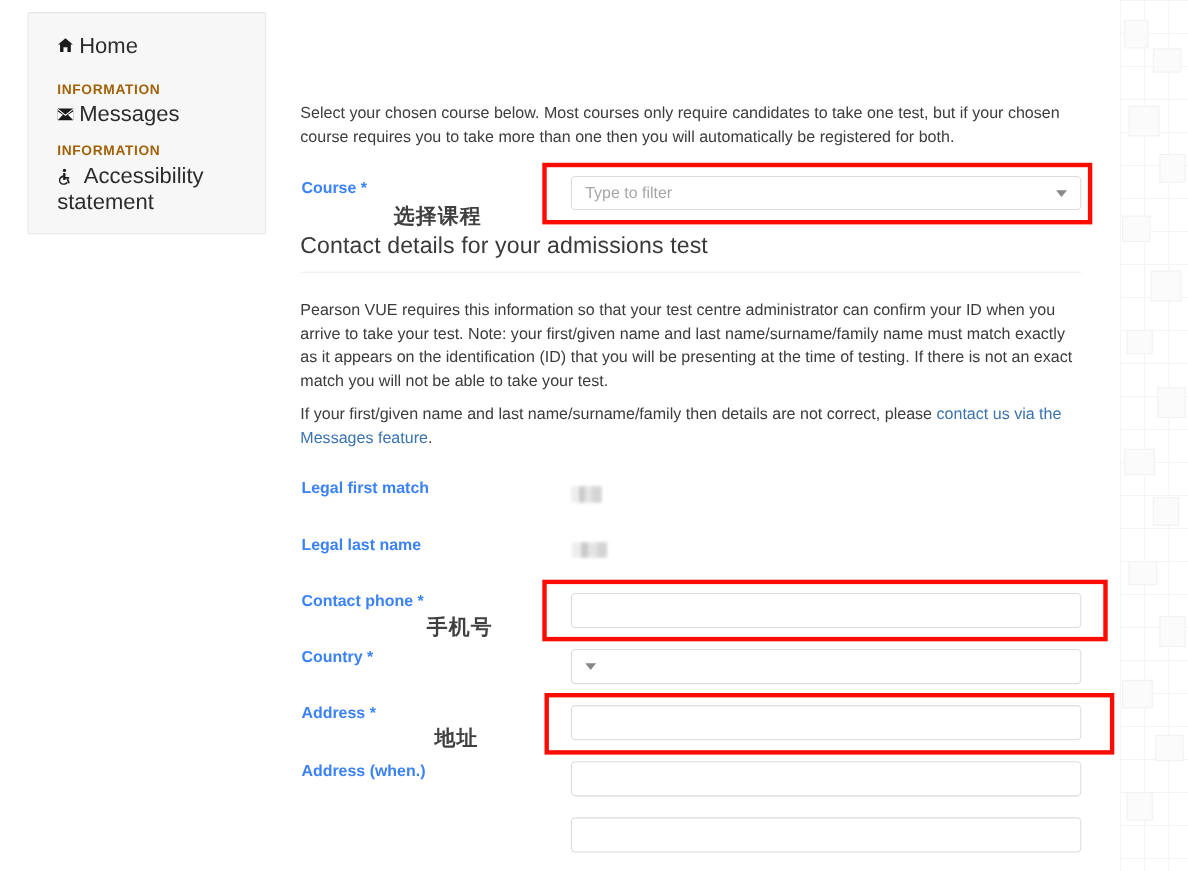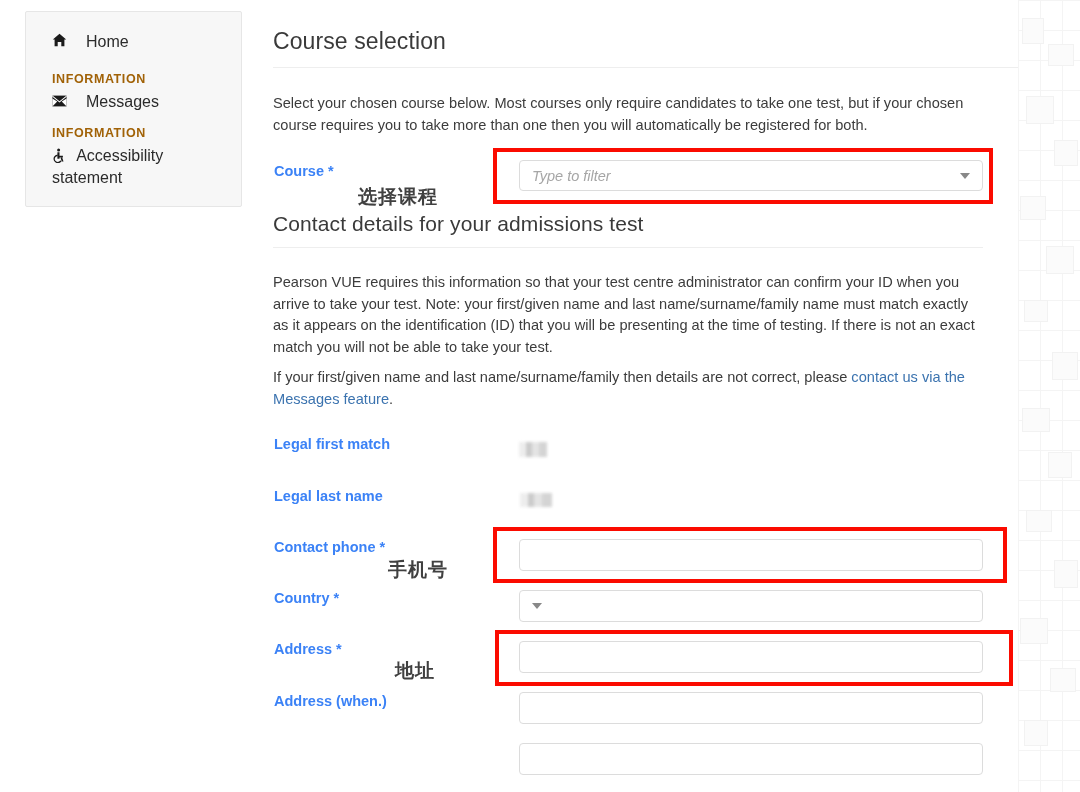--- a/index.html
+++ b/index.html
@@ -46,23 +46,23 @@
     width: 217px;
     background: #f7f7f7;
     border: 1px solid #e6e6e6;
     border-radius: 2px;
     padding: 16px 0 14px 0;
     box-sizing: border-box;
   }
   .side-link {
     display: flex;
     align-items: baseline;
-    gap: 19px;
+    gap: 5px;
     padding: 3px 18px 3px 26px;
-    font-size: 16px;
+    font-size: 20px;
     color: #2b2b2b;
     line-height: 22px;
     text-decoration: none;
     cursor: pointer;
   }
   .side-link .ico {
     font-size: 15px;
     color: #1b1b1b;
     line-height: 22px;
     flex: none;
@@ -232,21 +232,20 @@
         <path d="M5.6 6.4 a4.4 4.4 0 1 0 4.1 6.7 l-1.5 -0.6 a2.9 2.9 0 1 1 -2.6 -4.4 z" fill="#1b1b1b"></path>
       </svg>
     </span>
     <span>Accessibility statement</span>
   </div>
 
 </nav>
 
 <div id="main">
 
-  <h1 class="page-title">Course selection</h1>
 
   <p class="body-text" style="position:absolute; top:93px; left:0; width:710px;">Select your chosen course below. Most courses only require candidates to take one test, but if your chosen course requires you to take more than one then you will automatically be registered for both.</p>
 
   <div class="field-label" style="top:163px; left:1px;">Course *</div>
   <div class="cn-note" style="top:184px; left:85px;">选择课程</div>
 
   <h2 class="section-title" style="position:absolute; top:212px; left:0; width:710px;">Contact details for your admissions test</h2>
 
   <p class="body-text" style="position:absolute; top:272px; left:0; width:710px;">Pearson VUE requires this information so that your test centre administrator can confirm your ID when you arrive to take your test. Note: your first/given name and last name/surname/family name must match exactly as it appears on the identification (ID) that you will be presenting at the time of testing. If there is not an exact match you will not be able to take your test.</p>
 
@@ -265,21 +264,21 @@
 
   <div class="field-label" style="top:641px; left:1px;">Address *</div>
   <div class="cn-note" style="top:658px; left:122px;">地址</div>
 
   <div class="field-label" style="top:693px; left:1px;">Address (when.)</div>
 
   <div class="field-label" style="top:744px; left:1px;margin-top:48px;">City *</div>
 
 </div>
 
-<div class="sel" style="left:519px; top:160px; width:464px; height:31px;font-style:italic;">
+<div class="sel" style="left:519px; top:160px; width:464px; height:31px;">
   <span class="val placeholder">Type to filter</span>
   <span class="caret"></span>
 </div>
 
 <input class="inp" style="left: 519px; top: 539px; width: 464px; height: 32px;" value="">
 
 <div class="sel" style="left:519px; top:590px; width:464px; height:32px;">
   <span class="caret"></span>
 </div>
 

